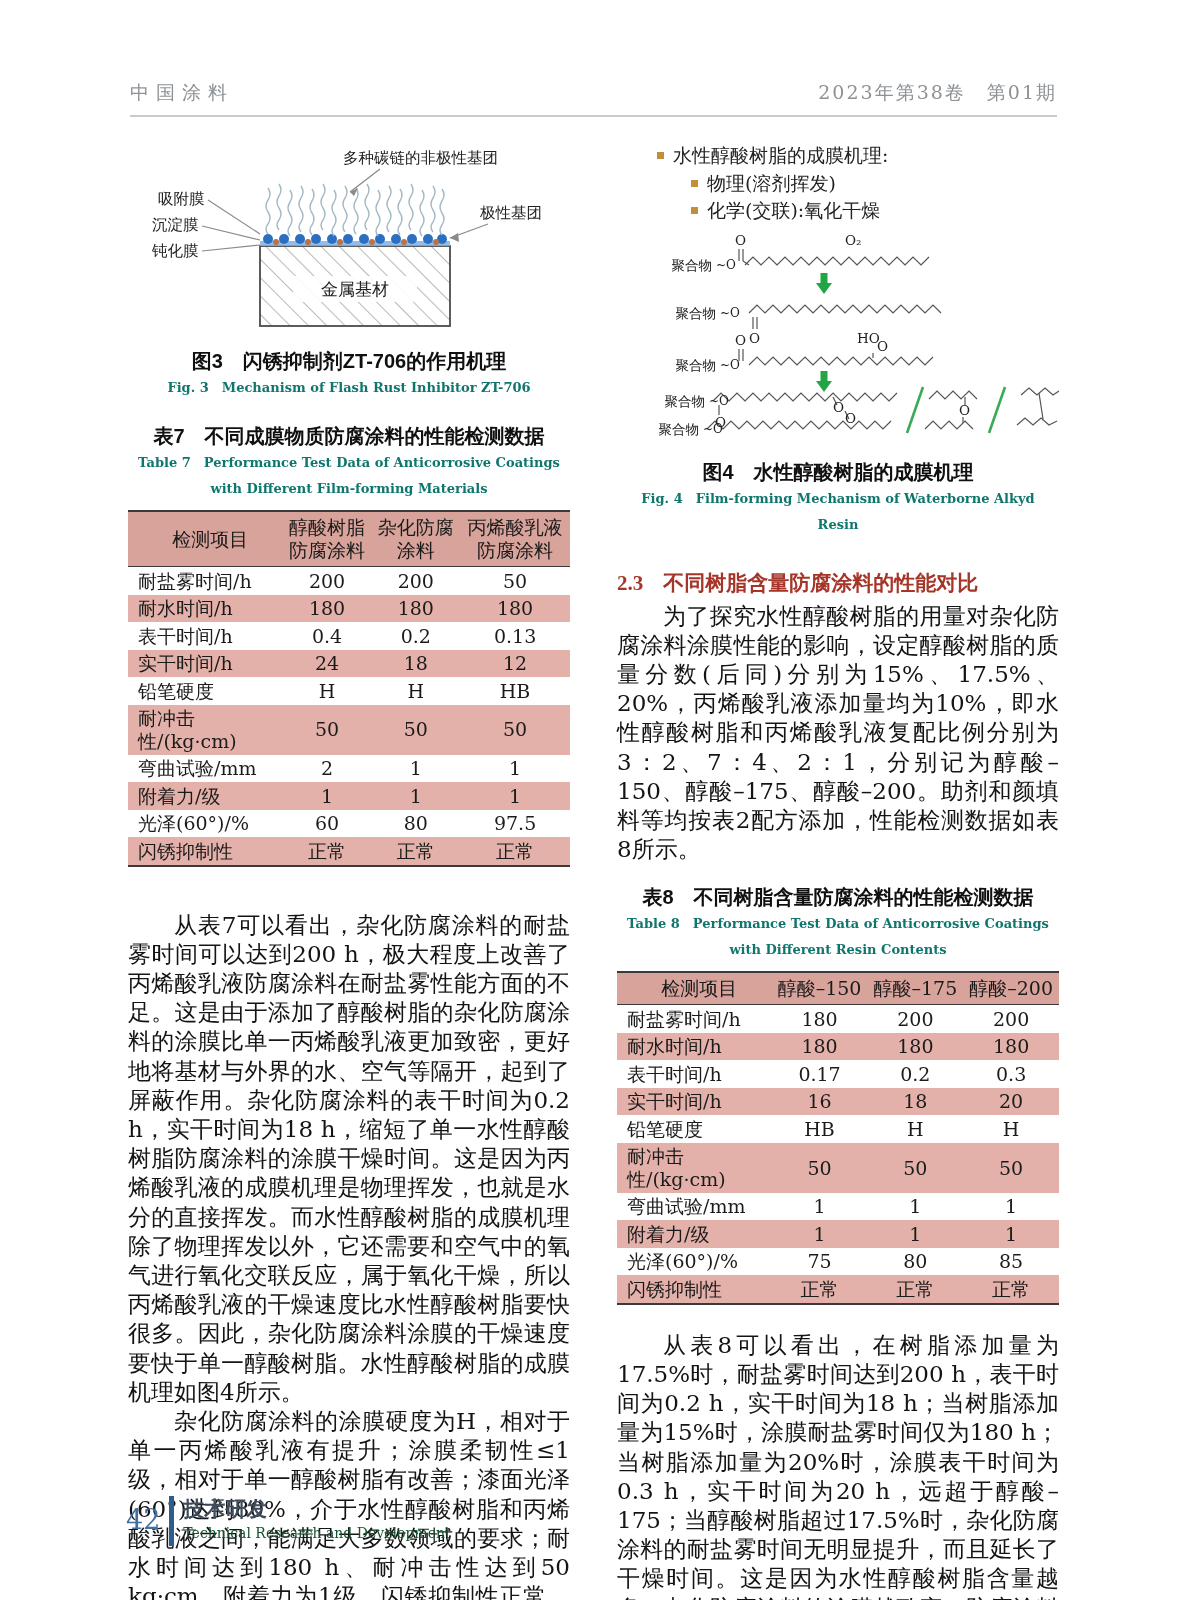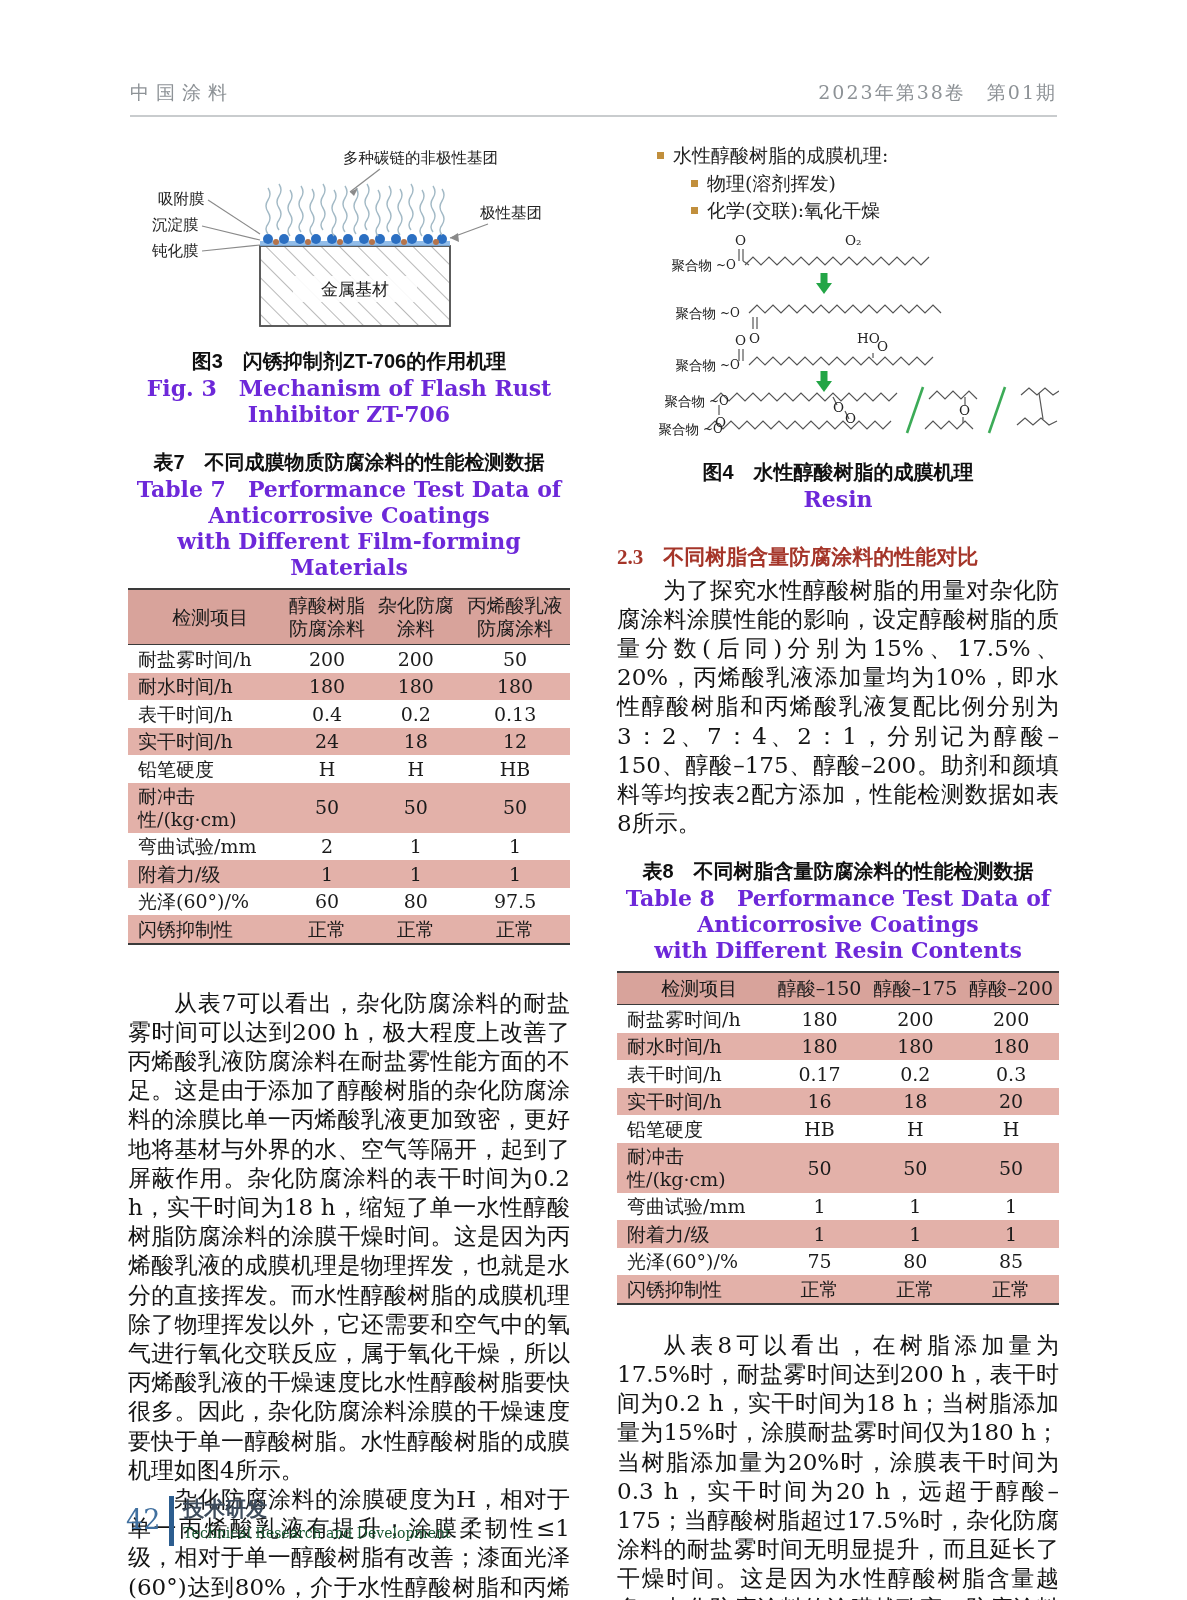--- a/index.html
+++ b/index.html
@@ -26,21 +26,21 @@
     font-size:23px; line-height:29.2px; text-align:justify;
     text-indent:2em; color:#141414;
   }
   
   .cap-cn{
     font-family:Liberation Sans, sans-serif; font-weight:bold;
     font-size:20px; line-height:27px; text-align:center; color:#101010;
   }
   .cap-en{
     font-family:"DejaVu Serif","Liberation Serif",serif; font-weight:bold;
-    font-size:22px; line-height:26px; text-align:center; color:#6d28d9;
+    font-size:13px; line-height:26px; text-align:center; color:#0f766e;
   }
   
   table{ border-collapse:collapse; width:100%; font-size:19px;
          border-top:2px solid #3a3a3a; border-bottom:2px solid #3a3a3a; }
   thead th{
     background:#d8a39b; font-weight:normal; padding:4px 2px;
     white-space:pre-line; line-height:23px; text-align:center;
     border-bottom:1.5px solid #3a3a3a; font-size:19px;
   }
   tbody td{ padding:2.5px 2px; text-align:center; line-height:22.5px; }
@@ -322,20 +322,21 @@
           <text x="82" y="203" text-anchor="end">聚合物</text>
           <text x="86" y="202" font-size="12">~O</text>
           <text x="216" y="181">O</text>
           <text x="228" y="192">O</text>
           <text x="98" y="196">O</text>
           <text x="342" y="184">O</text>
         </g>
       </svg>
 
       <div class="cap-cn" style="margin-top:12px">图4　水性醇酸树脂的成膜机理</div>
+      <div class="cap-en">Fig. 4　Film-forming Mechanism of Waterborne Alkyd</div>
       <div class="cap-en">Resin</div>
 
       
       <div class="section-heading" style="margin-top:30px">
         <span class="num">2.3</span><span>不同树脂含量防腐涂料的性能对比</span>
       </div>
 
       <p class="para" style="margin-top:4px">为了探究水性醇酸树脂的用量对杂化防腐涂料涂膜性能的影响，设定醇酸树脂的质量分数(后同)分别为15%、17.5%、20%，丙烯酸乳液添加量均为10%，即水性醇酸树脂和丙烯酸乳液复配比例分别为3：2、7：4、2：1，分别记为醇酸–150、醇酸–175、醇酸–200。助剂和颜填料等均按表2配方添加，性能检测数据如表8所示。</p>
 
       

